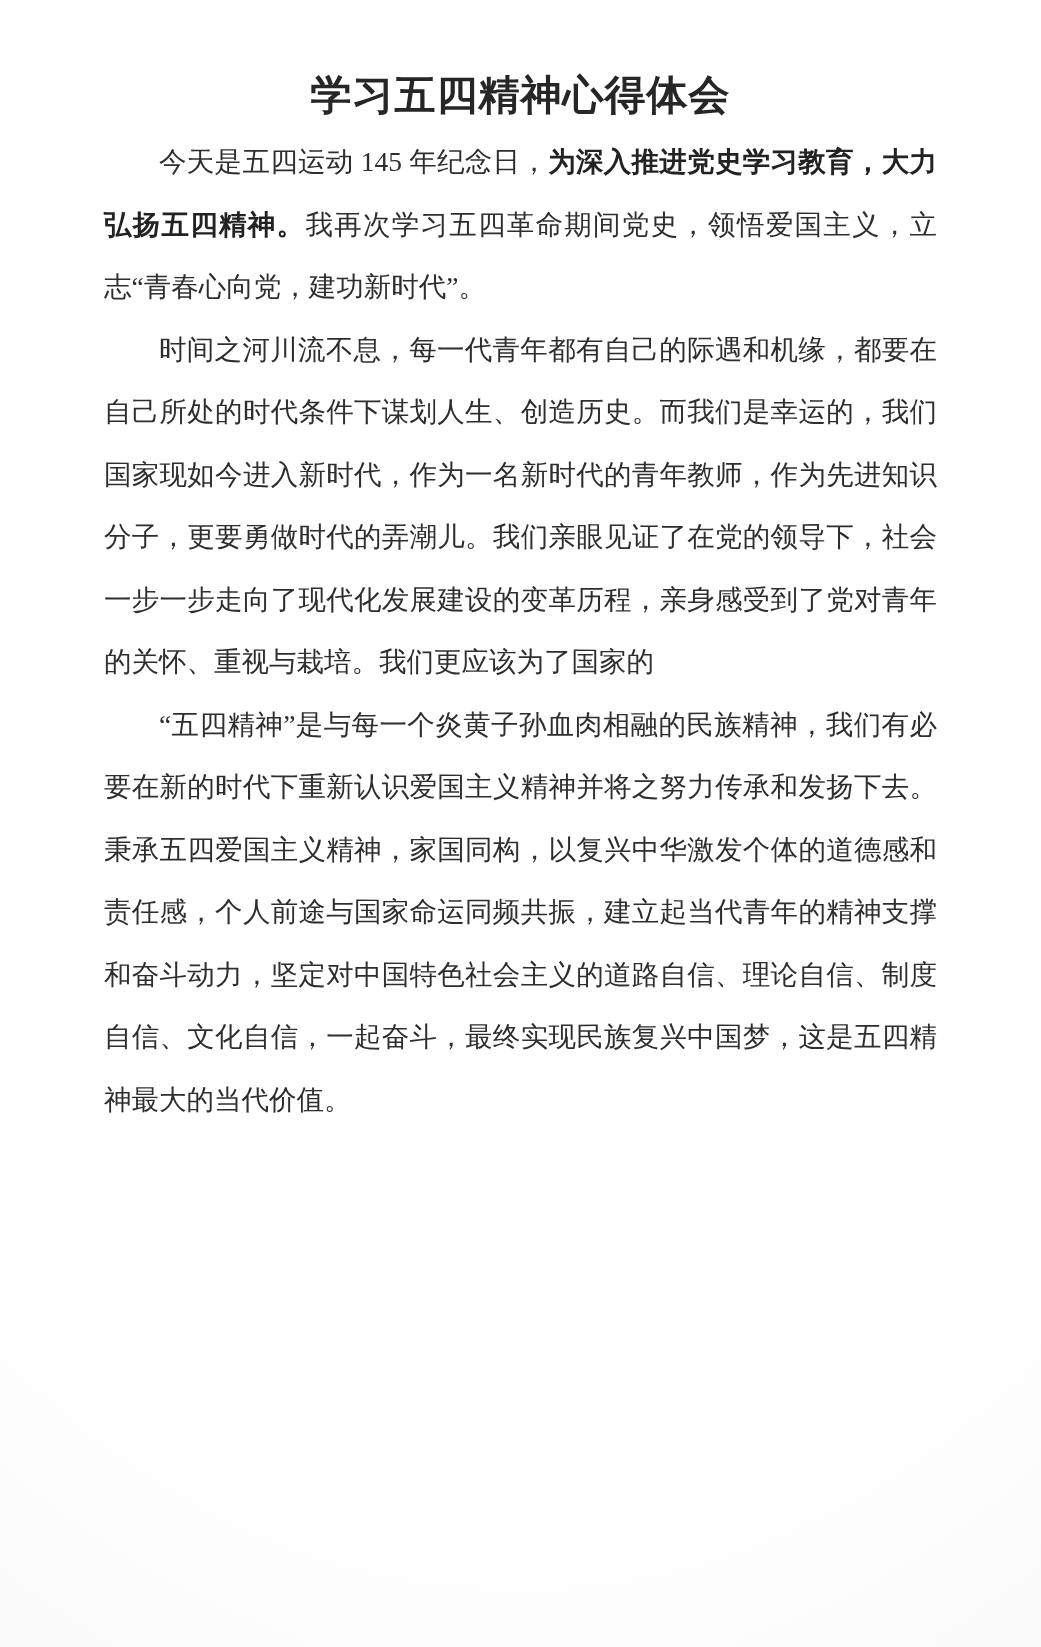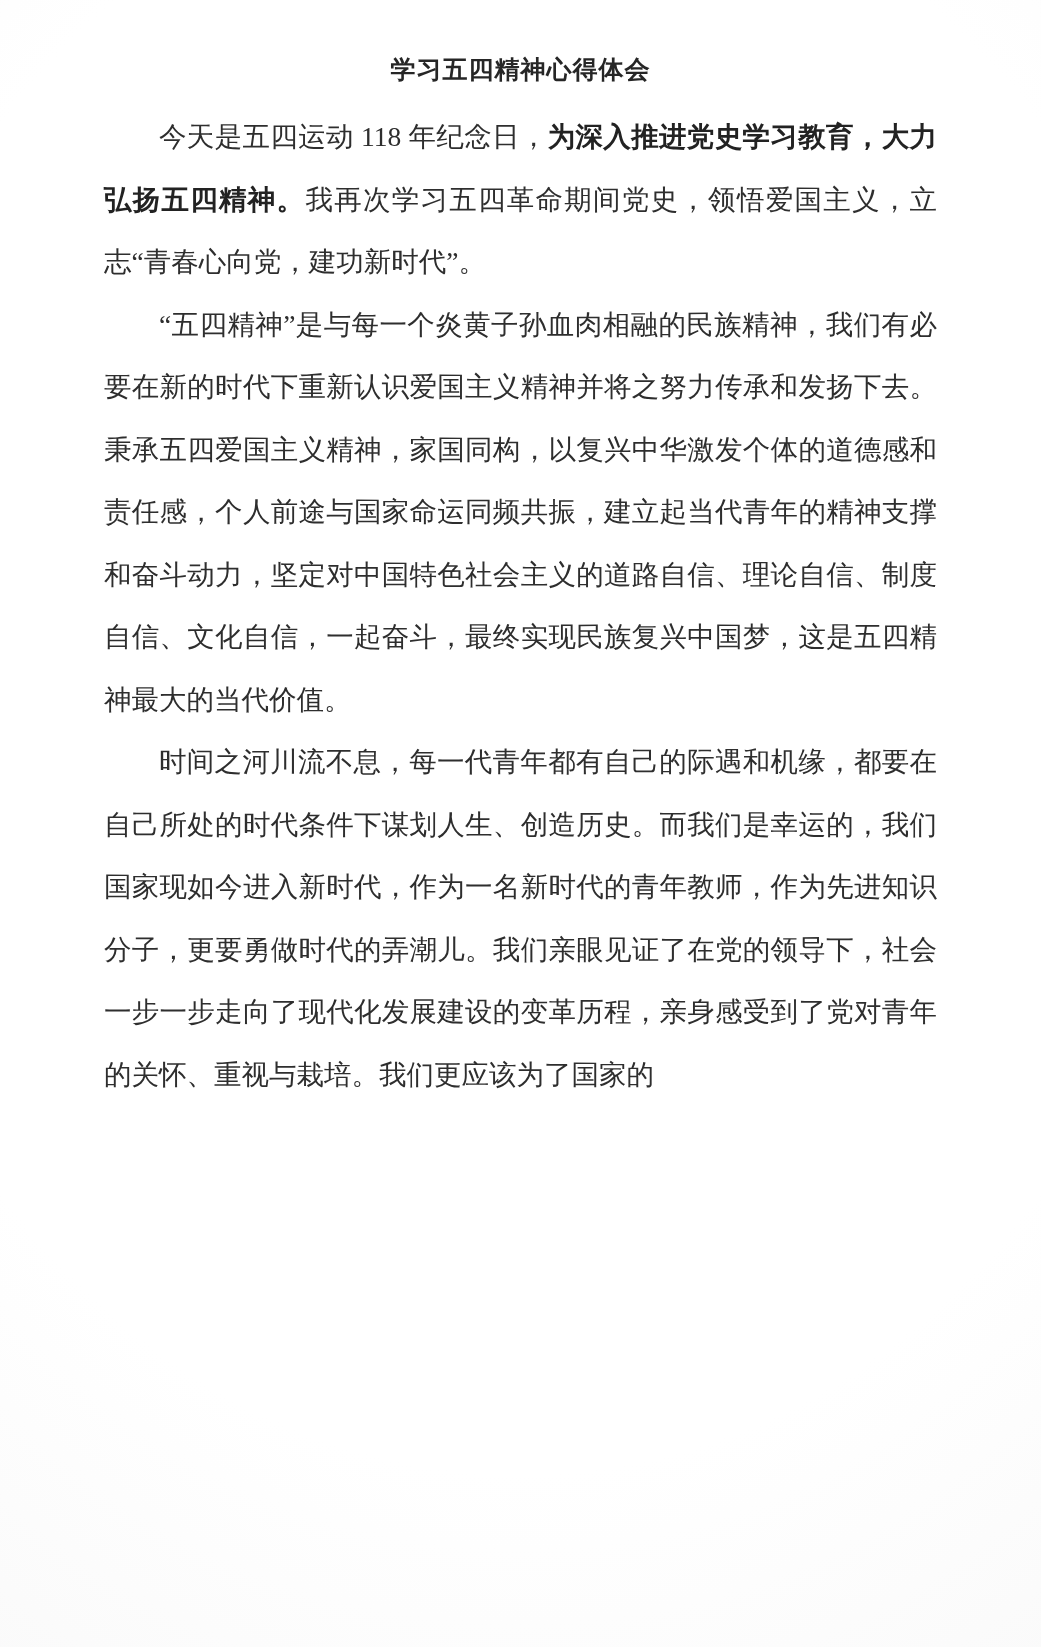--- a/index.html
+++ b/index.html
@@ -13,25 +13,25 @@
     height: 1647px;
     margin: 0 auto;
     background:
       radial-gradient(ellipse 120% 90% at 50% 40%, #ffffff 55%, #f6f6f6 100%);
     overflow: hidden;
     font-family: "Liberation Serif", "DejaVu Serif", serif;
     color: #2e2e2e;
   }
   .doc-title {
     margin: 0;
-    padding-top: 48px;
+    padding-top: 73px;
     height: 44px;
     line-height: 44px;
     text-align: center;
-    font-size: 25px;
+    font-size: 41px;
     font-weight: bold;
     letter-spacing: 1px;
     color: #262626;
   }
   .doc-body {
     margin: 14px 104px 0 104px;
     width: 833px;
     font-size: 27.5px;
     line-height: 62.5px;
     text-align: justify;
@@ -50,17 +50,17 @@
   .doc-body .run-normal {
     font-weight: normal;
   }
 </style>
 </head>
 <body>
 
 <div class="page">
   <h1 class="doc-title">学习五四精神心得体会</h1>
   <div class="doc-body">
-      <p><span class="run-normal">今天是五四运动 118 年纪念日，</span><span class="run-bold">为深入推进党史学习教育，大力弘扬五四精神。</span><span class="run-normal">我再次学习五四革命期间党史，领悟爱国主义，立志“青春心向党，建功新时代”。</span></p>
+      <p><span class="run-normal">今天是五四运动 145 年纪念日，</span><span class="run-bold">为深入推进党史学习教育，大力弘扬五四精神。</span><span class="run-normal">我再次学习五四革命期间党史，领悟爱国主义，立志“青春心向党，建功新时代”。</span></p>
+      <p><span class="run-normal">时间之河川流不息，每一代青年都有自己的际遇和机缘，都要在自己所处的时代条件下谋划人生、创造历史。而我们是幸运的，我们国家现如今进入新时代，作为一名新时代的青年教师，作为先进知识分子，更要勇做时代的弄潮儿。我们亲眼见证了在党的领导下，社会一步一步走向了现代化发展建设的变革历程，亲身感受到了党对青年的关怀、重视与栽培。我们更应该为了国家的</span></p>
       <p><span class="run-normal">“五四精神”是与每一个炎黄子孙血肉相融的民族精神，我们有必要在新的时代下重新认识爱国主义精神并将之努力传承和发扬下去。秉承五四爱国主义精神，家国同构，以复兴中华激发个体的道德感和责任感，个人前途与国家命运同频共振，建立起当代青年的精神支撑和奋斗动力，坚定对中国特色社会主义的道路自信、理论自信、制度自信、文化自信，一起奋斗，最终实现民族复兴中国梦，这是五四精神最大的当代价值。</span></p>
-      <p><span class="run-normal">时间之河川流不息，每一代青年都有自己的际遇和机缘，都要在自己所处的时代条件下谋划人生、创造历史。而我们是幸运的，我们国家现如今进入新时代，作为一名新时代的青年教师，作为先进知识分子，更要勇做时代的弄潮儿。我们亲眼见证了在党的领导下，社会一步一步走向了现代化发展建设的变革历程，亲身感受到了党对青年的关怀、重视与栽培。我们更应该为了国家的</span></p>
     </div>
 </div>
 
 </body></html>

